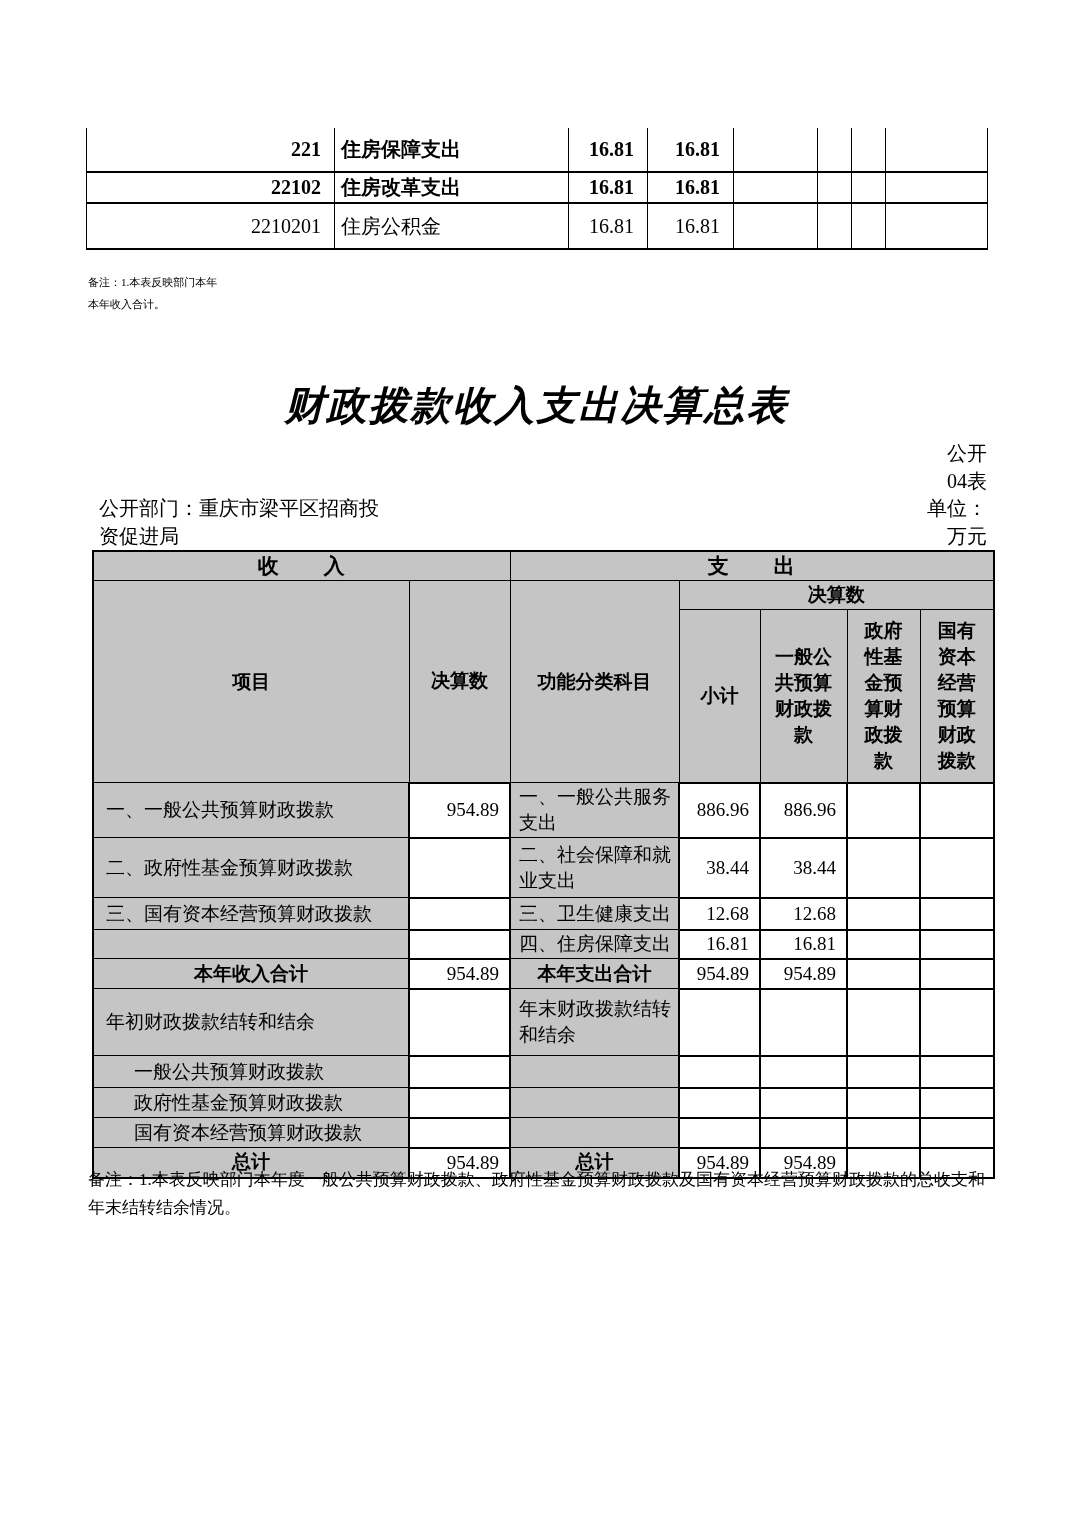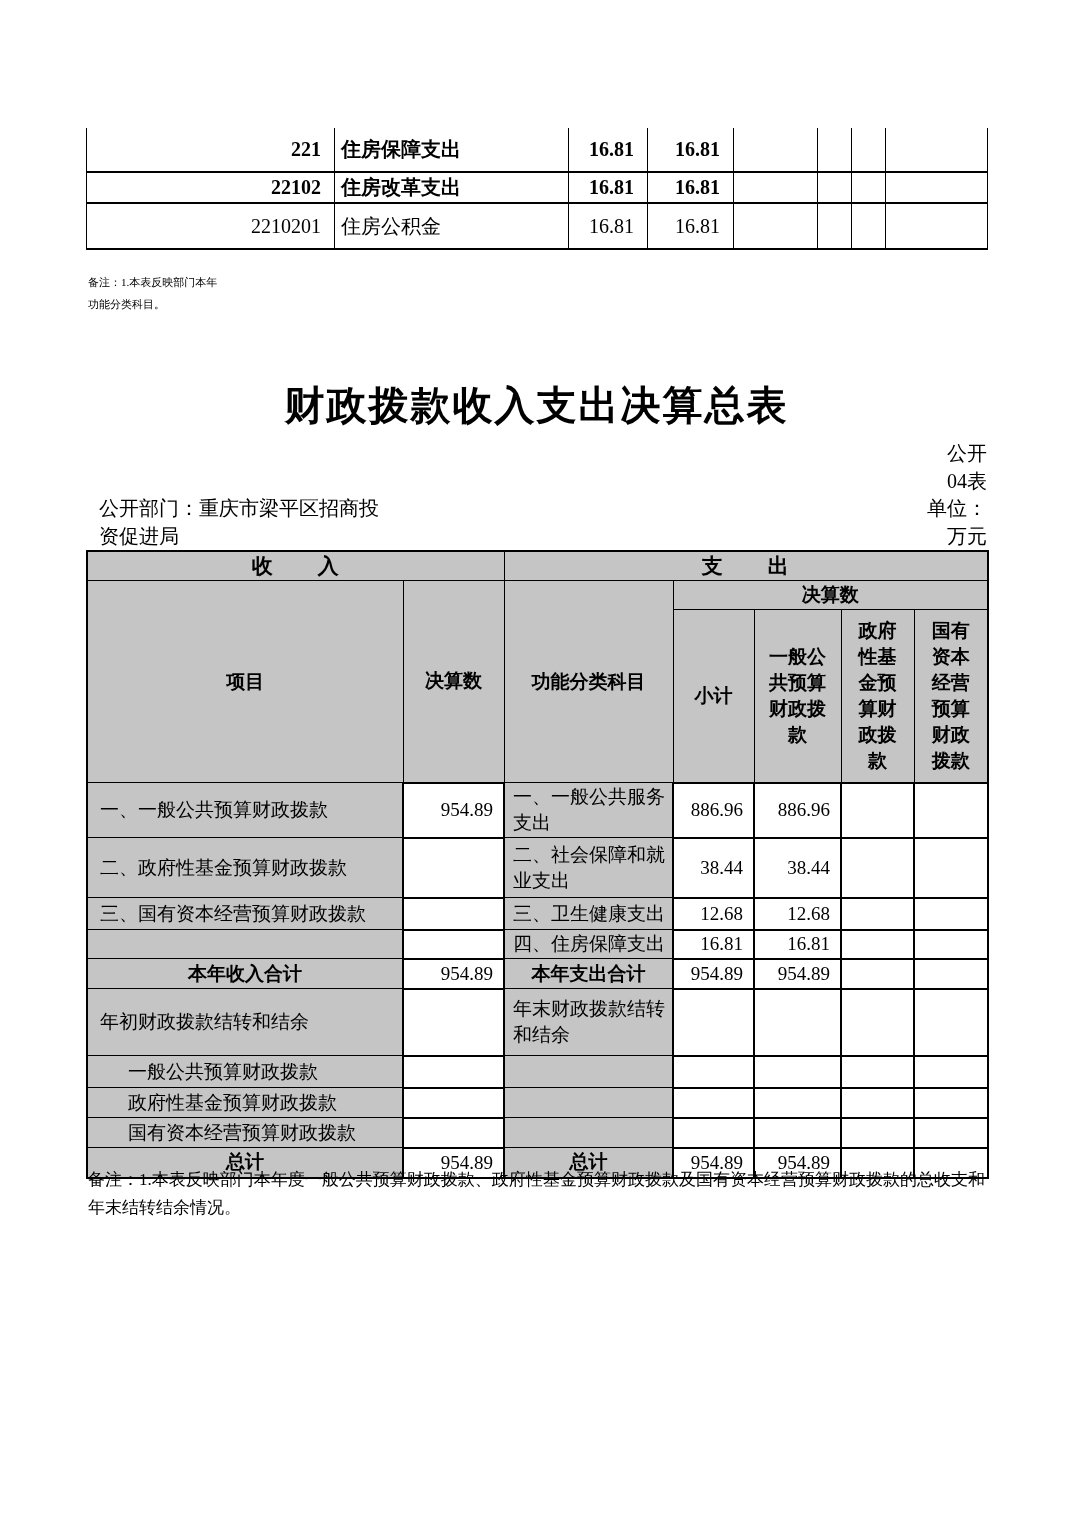--- a/index.html
+++ b/index.html
@@ -20,26 +20,26 @@
   .top-table td.code{text-align:right;padding-right:13px;}
   .top-table td.name{text-align:left;padding-left:6px;}
   .top-table td.num{text-align:right;padding-right:13px;}
 
   
   .note-top{position:absolute;left:88px;top:271px;font-size:11px;line-height:22px;}
   .note-bottom{position:absolute;left:88px;top:1166px;width:897px;font-size:17px;line-height:28px;text-align:justify;}
 
   
   .doc-title{position:absolute;left:86px;top:378px;width:901px;text-align:center;
-    font-size:40px;font-weight:bold;letter-spacing:2px;}
+    font-size:40px;font-weight:bold;letter-spacing:2px;font-style:italic;}
   .meta-right{position:absolute;right:87px;top:440px;text-align:right;font-size:20px;line-height:27.5px;}
   .dept{position:absolute;left:99px;top:494px;font-size:20px;line-height:28px;}
 
   
-  .main-table{position:absolute;left:86px;top:550px;width:901px;font-size:19px;border:2px solid #000;}
+  .main-table{position:absolute;left:92px;top:550px;width:901px;font-size:19px;border:2px solid #000;}
   .main-table th,.main-table td{border:1px solid #000;vertical-align:middle;}
   .main-table th{background:#c5c5c5;font-weight:bold;text-align:center;padding:0 9px;}
   .main-table th.sec{font-size:21px;letter-spacing:1px;}
   .main-table td.g{background:#c5c5c5;}
   .main-table td.w{background:#fff;border:2px solid #000;}
   .main-table td.lbl{text-align:left;padding-left:12px;padding-right:4px;}
   .main-table td.func{text-align:left;padding-left:8px;padding-right:4px;}
   .main-table td.ind{padding-left:40px;}
   .main-table td.num{text-align:right;padding-right:10px;border-radius:20px;}
   .main-table td.bc{text-align:center;font-weight:bold;}
@@ -87,21 +87,21 @@
     <td></td>
     <td></td>
     <td></td>
     <td></td>
   </tr>
 </tbody>
   </table>
 
 <div class="note-top">
   <div>备注：1.本表反映部门本年</div>
-  <div>功能分类科目。</div>
+  <div>本年收入合计。</div>
 </div>
 
 <div class="doc-title">财政拨款收入支出决算总表</div>
 
 <div class="meta-right">
   <div>公开</div>
   <div>04表</div>
   <div>单位：</div>
   <div>万元</div>
 </div>

